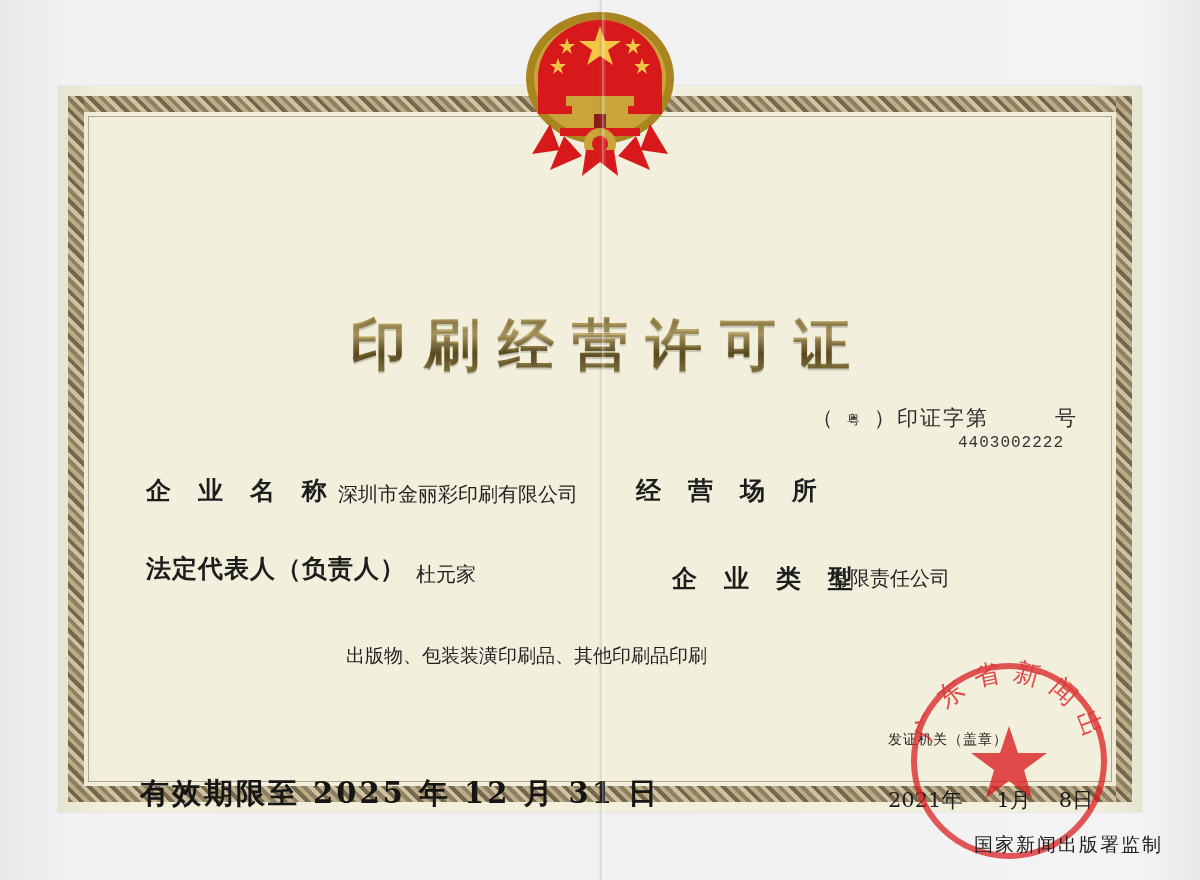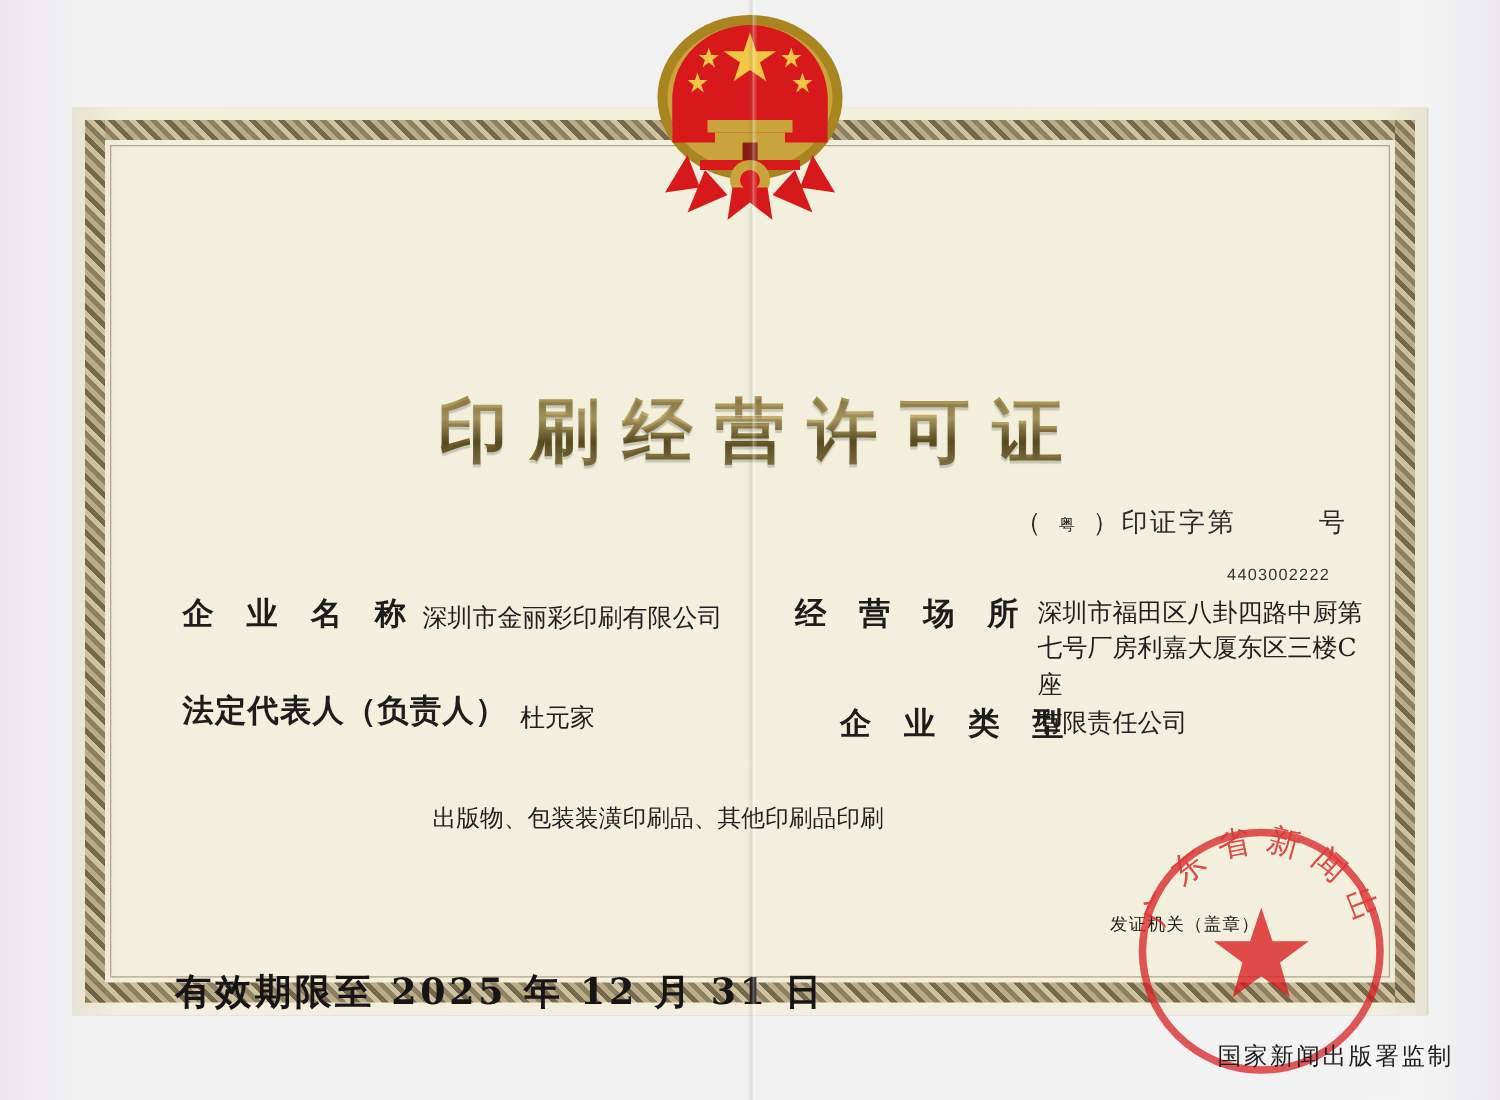--- a/index.html
+++ b/index.html
@@ -110,32 +110,32 @@
   .cert-no .line1 .prov {
     font-size: 13px;
     vertical-align: middle;
     padding: 0 12px;
   }
   .cert-no .line1 .gap {
     display: inline-block;
     width: 66px;
   }
   .cert-no .digits {
-    font-family: Liberation Sans, sans-serif;
-    font-size: 13px;
+    font-family: Liberation Mono, monospace;
+    font-size: 16px;
     letter-spacing: 1px;
-    margin-top: 20px;
+    margin-top: 2px;
     margin-right: 14px;
     color: #333;
   }
 
   
   .field-label {
     position: absolute;
-    font-family: Liberation Serif, serif;
+    font-family: Liberation Sans, sans-serif;
     font-weight: bold;
     font-size: 25px;
     color: #1d1d1d;
     white-space: nowrap;
   }
   .field-value {
     position: absolute;
     font-family: "DejaVu Serif", "Liberation Serif", serif;
     font-size: 20px;
     color: #1f1f1f;
@@ -239,28 +239,30 @@
 
     <div class="field-label lbl-company">企 业 名 称</div>
     <div class="field-value val-company">深圳市金丽彩印刷有限公司</div>
 
     <div class="field-label lbl-legal">法定代表人（负责人）</div>
     <div class="field-value val-legal">杜元家</div>
 
     <div class="field-value val-scope">出版物、包装装潢印刷品、其他印刷品印刷</div>
 
     <div class="field-label lbl-place">经 营 场 所</div>
-    <div class="field-value val-place">深圳市福田区八卦四路中厨第七号厂房利嘉大厦东区三楼C座</div>
 
     <div class="field-label lbl-type">企 业 类 型</div>
     <div class="field-value val-type">有限责任公司</div>
 
     <div class="validity">有效期限至 2025 年 12 月 31 日</div>
 
     <div class="issuer">发证机关（盖章）</div>
+    <div class="issue-date">
+      <span>2021</span><span>年</span><span class="sp"></span><span>1</span><span>月</span><span class="sp2"></span><span>8</span><span>日</span>
+    </div>
 
     <div class="seal">
       <svg width="230" height="230" viewBox="0 0 230 230" aria-hidden="true">
         <defs>
           <path id="sealArc" d="M 35,115 A 80,80 0 1 1 195,115" fill="none"></path>
         </defs>
         <circle cx="115" cy="115" r="95" fill="none" stroke="#d8191c" stroke-width="6" opacity="0.85"></circle>
         <polygon points="115,80 124,107 153,107 130,124 138,152 115,135 92,152 100,124 77,107 106,107" fill="#d8191c" opacity="0.9"></polygon>
         <text font-family="&quot;DejaVu Serif&quot;, &quot;Liberation Serif&quot;, serif" font-size="26" fill="#d8191c" opacity="0.9" letter-spacing="11">
           <textPath href="#sealArc" startOffset="7%">广东省新闻出版局</textPath>

